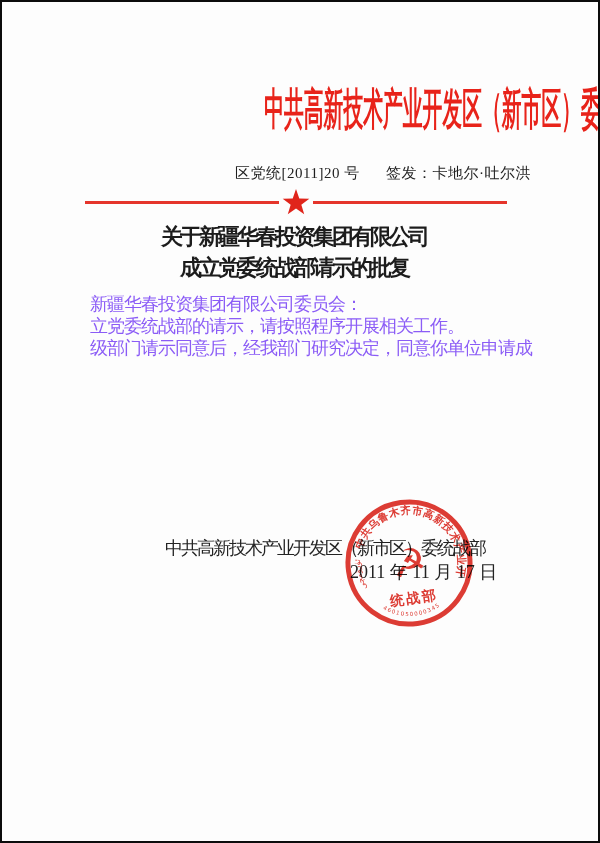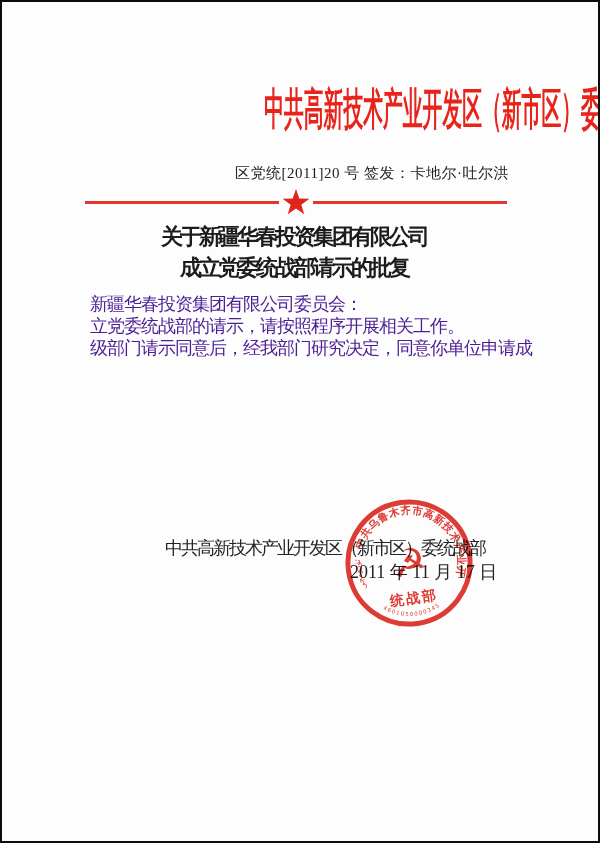--- a/index.html
+++ b/index.html
@@ -38,21 +38,21 @@
   
   .docline {
     position: absolute;
     top: 162px;
     left: 233px;
     font-size: 15px;
     letter-spacing: 0.5px;
     white-space: nowrap;
     color: #1f1f1f;
   }
-  .docline .issuer { }
+  .docline .issuer { margin-left: 22px; }
 
   
   .rule {
     position: absolute;
     top: 186px;
     left: 83px;
     width: 422px;
     height: 28px;
     display: flex;
     align-items: center;
@@ -78,21 +78,21 @@
 
   
   .body-text {
     position: absolute;
     top: 291px;
     left: 88px;
     width: 445px;
     font-size: 18px;
     letter-spacing: -1px;
     line-height: 22px;
-    color: #4c1d95;
+    color: #8b5cf6;
     white-space: nowrap;
   }
   .bline.indent { text-indent: 30px; }
 
   
   .sig-org {
     position: absolute;
     top: 534px;
     left: 163px;
     font-size: 18px;

